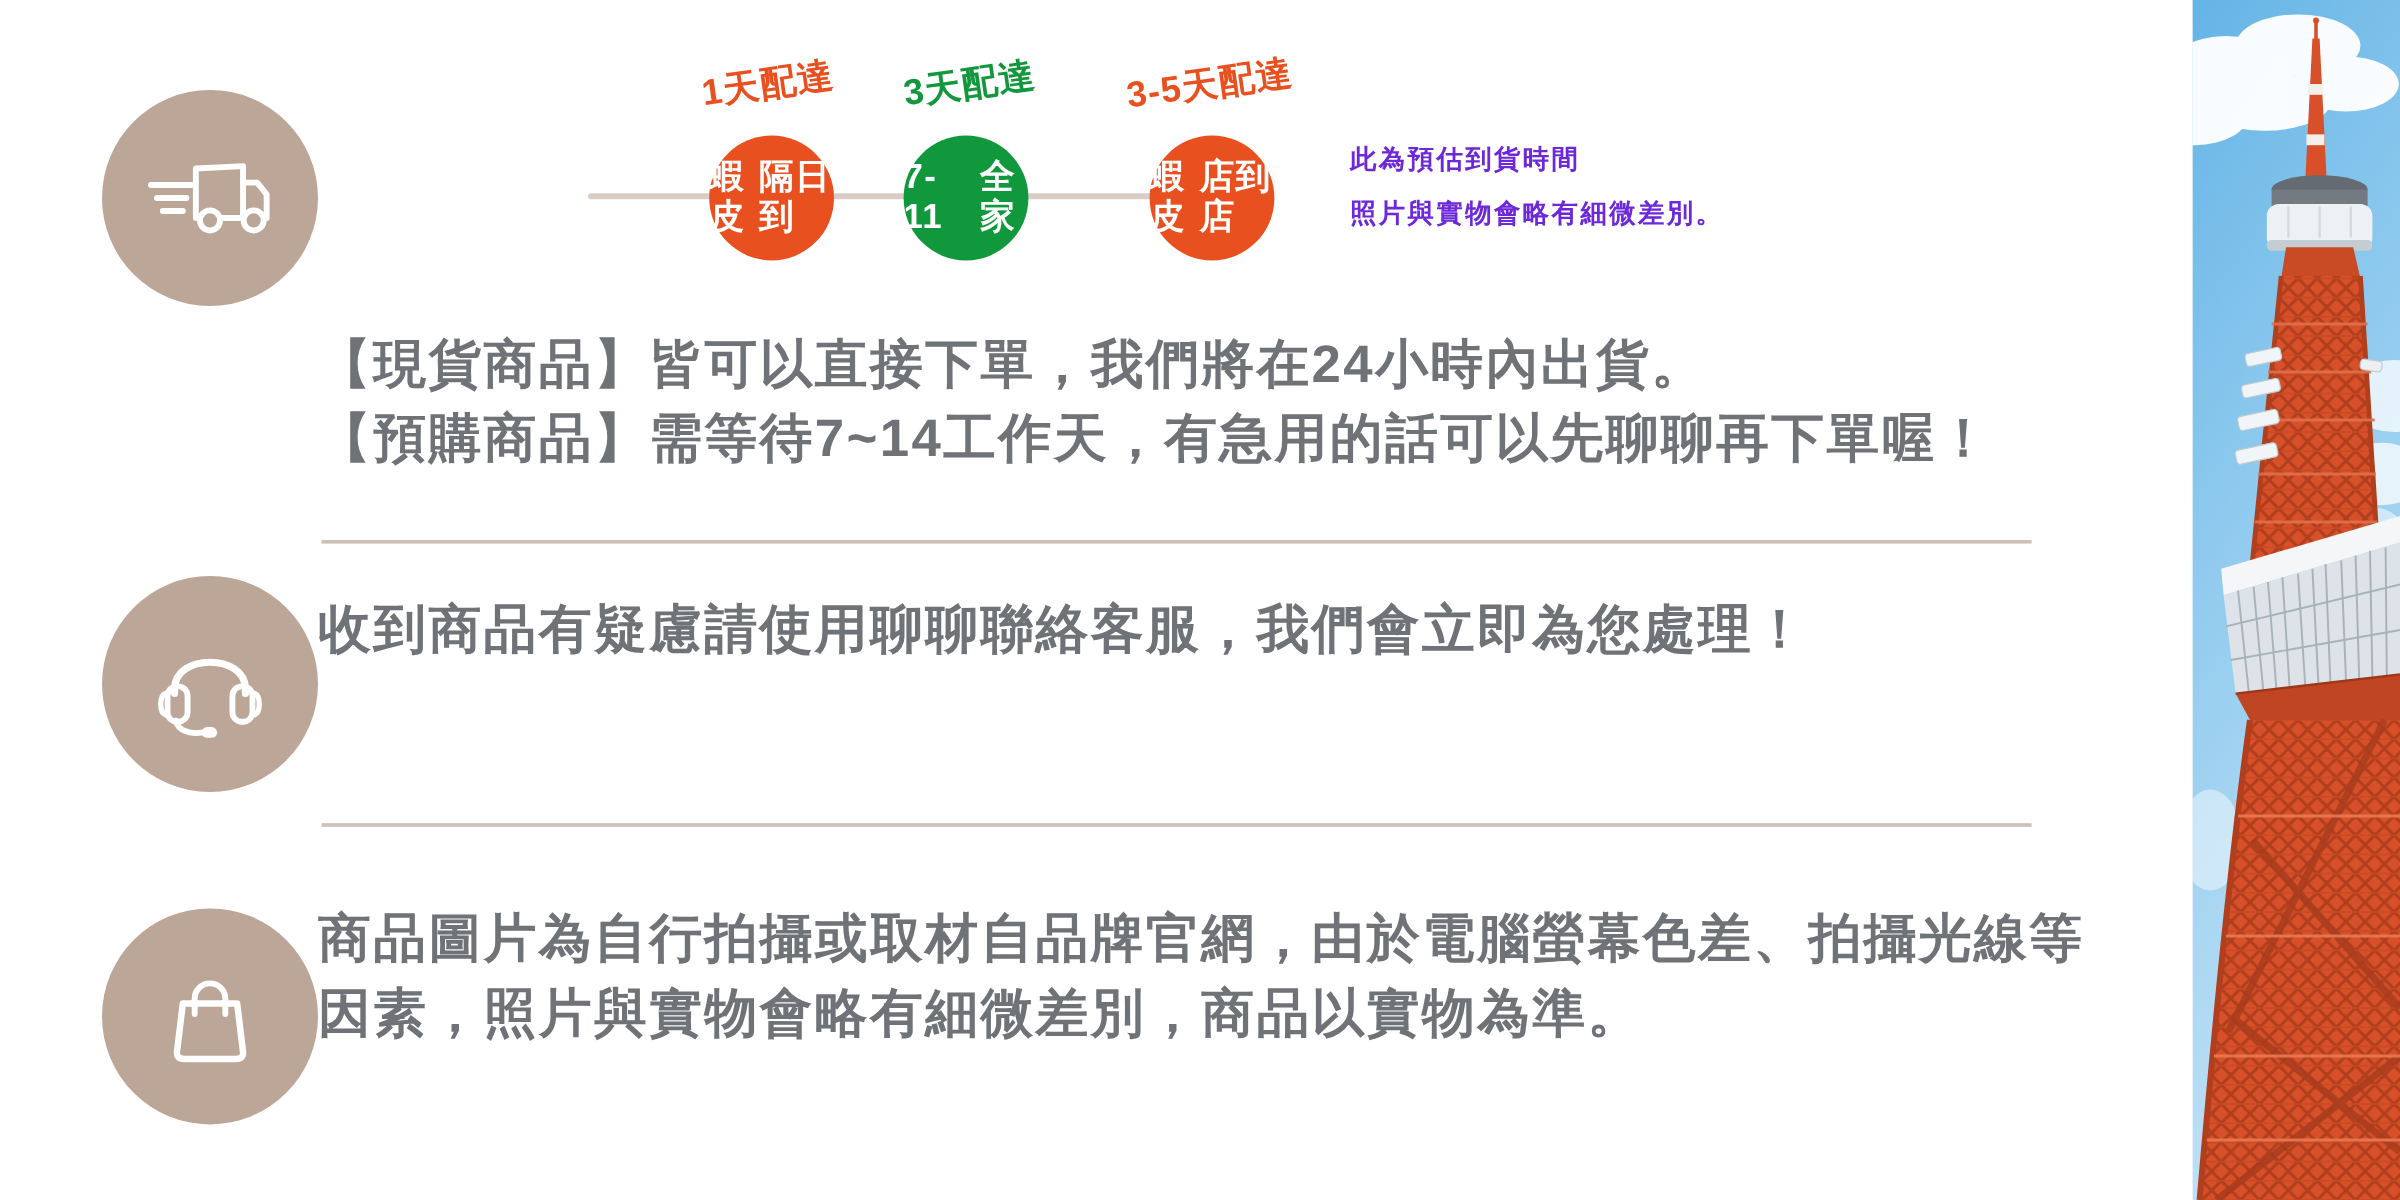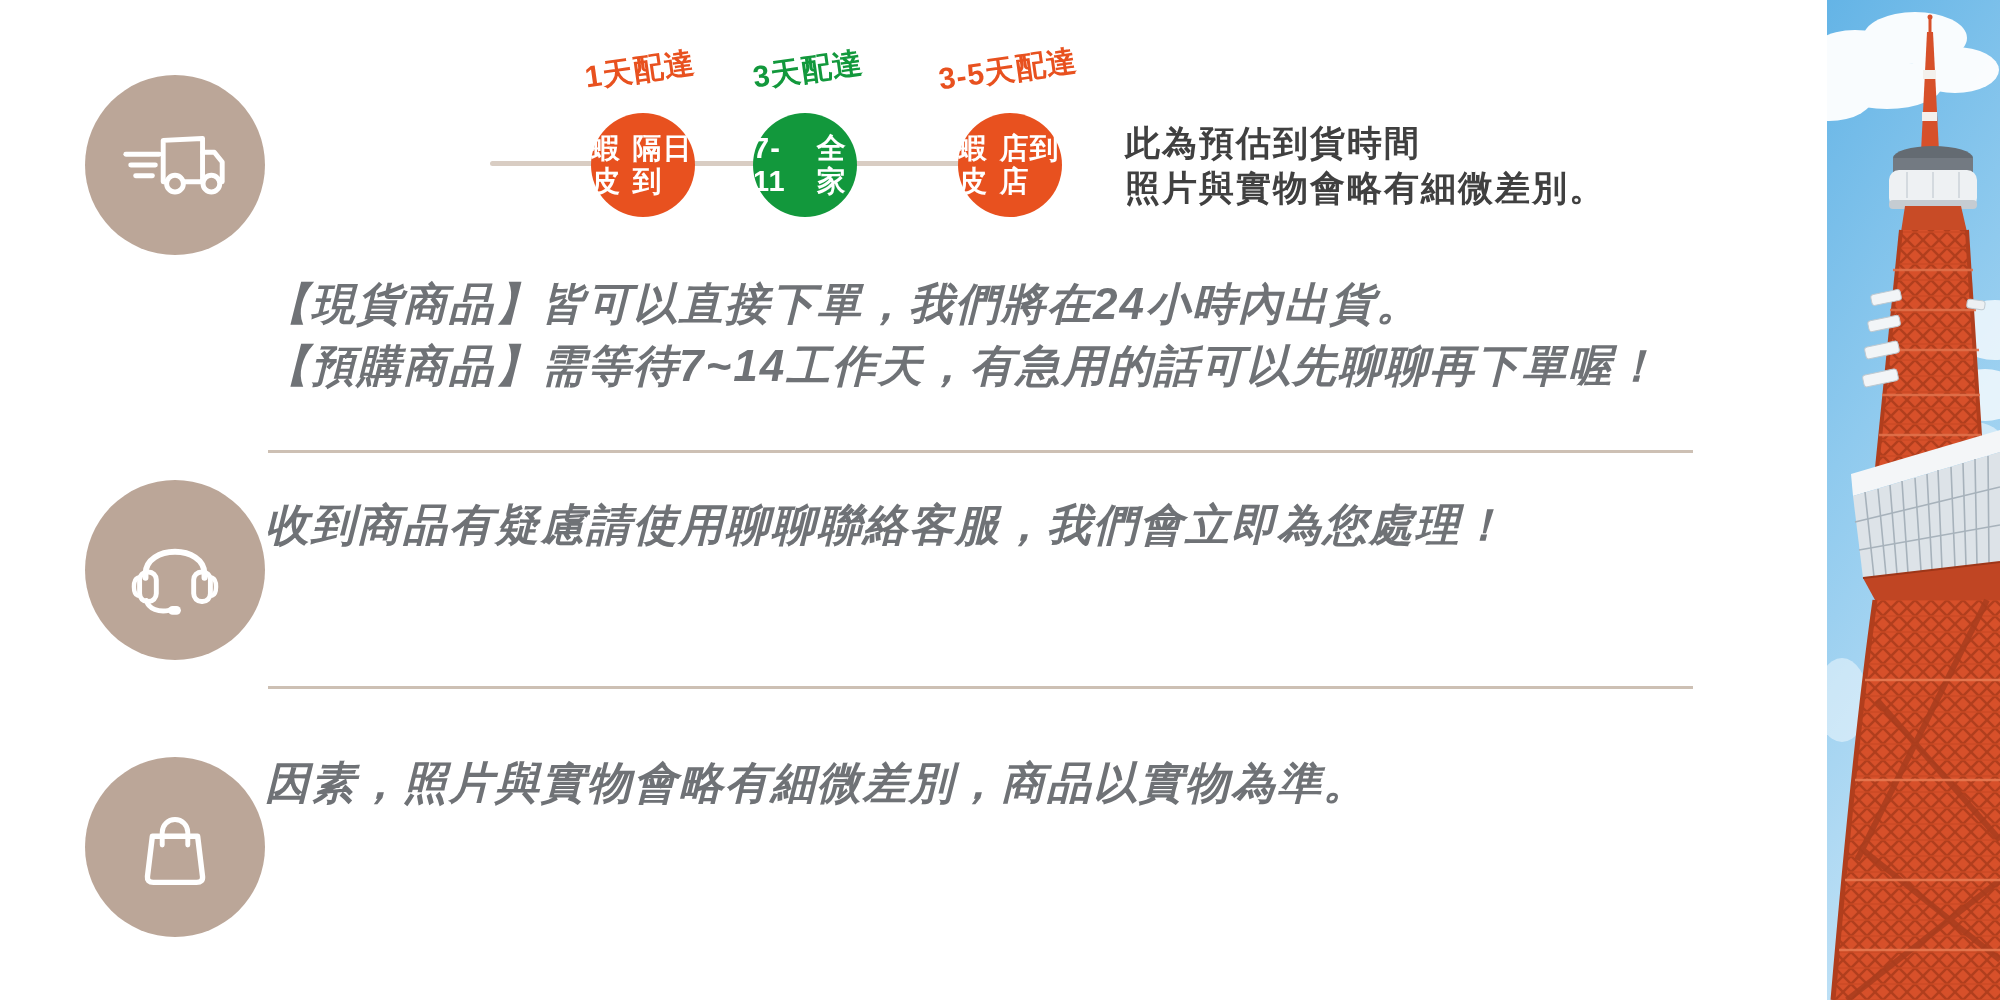--- a/index.html
+++ b/index.html
@@ -17,25 +17,25 @@
   .connector{position:absolute;left:490px;top:161px;width:525px;height:5px;background:#d9cdc3;border-radius:3px;}
   .step-circle{position:absolute;top:113px;width:104px;height:104px;border-radius:50%;
                display:flex;align-items:center;justify-content:center;
                color:#ffffff;font-weight:700;font-size:29px;line-height:33px;letter-spacing:1px;}
   .step-circle.orange{background:#e8511f;}
   .step-circle.green{background:#12983c;}
   .step-tag{position:absolute;top:50px;width:170px;text-align:center;font-weight:700;font-size:30px;
             letter-spacing:1px;transform:rotate(-8deg);}
   .step-tag.orange{color:#e8511f;}
   .step-tag.green{color:#12983c;}
-  .note{position:absolute;left:1125px;top:120px;font-weight:700;font-size:35px;line-height:45px;
-        color:#404040;letter-spacing:2px;}
+  .note{position:absolute;left:1125px;top:110px;font-weight:700;font-size:22px;line-height:45px;
+        color:#6d28d9;letter-spacing:2px;}
   
   .para{position:absolute;left:265px;font-weight:700;font-size:44px;line-height:62px;
-        color:#6f7276;letter-spacing:2px;white-space:nowrap;font-style:italic;}
+        color:#6f7276;letter-spacing:2px;white-space:nowrap;}
   .divider{position:absolute;left:268px;width:1425px;height:3px;background:#cdc0b4;}
   
   .photo{position:absolute;left:1827px;top:0;width:173px;height:1000px;}
   .photo svg{display:block;width:173px;height:1000px;}
 </style>
 </head>
 <body>
 
 <div class="canvas">
 
@@ -109,20 +109,21 @@
   <div class="icon-circle" style="top:757px;">
     <svg viewBox="0 0 120 120">
       <g fill="none" stroke="#ffffff" stroke-linecap="round" stroke-linejoin="round">
         <path d="M37,49 L83,49 L88,90 Q88.6,96 82,96 L38,96 Q31.4,96 32,90 Z" stroke-width="5.5"></path>
         <path d="M47,58 L47,45 A13,13 0 0 1 73,45 L73,58" stroke-width="5"></path>
       </g>
     </svg>
   </div>
 
   <div class="para" style="top:752px;">
+    <div>商品圖片為自行拍攝或取材自品牌官網，由於電腦螢幕色差、拍攝光線等</div>
     <div>因素，照片與實物會略有細微差別，商品以實物為準。</div>
   </div>
 
   <div class="photo">
     <svg viewBox="0 0 173 1000" preserveAspectRatio="none">
       <defs>
         <linearGradient id="sky" x1="0" y1="0" x2="0.25" y2="1">
           <stop offset="0" stop-color="#64b4e6"></stop>
           <stop offset="0.45" stop-color="#8fcaee"></stop>
           <stop offset="1" stop-color="#c2e2f6"></stop>

